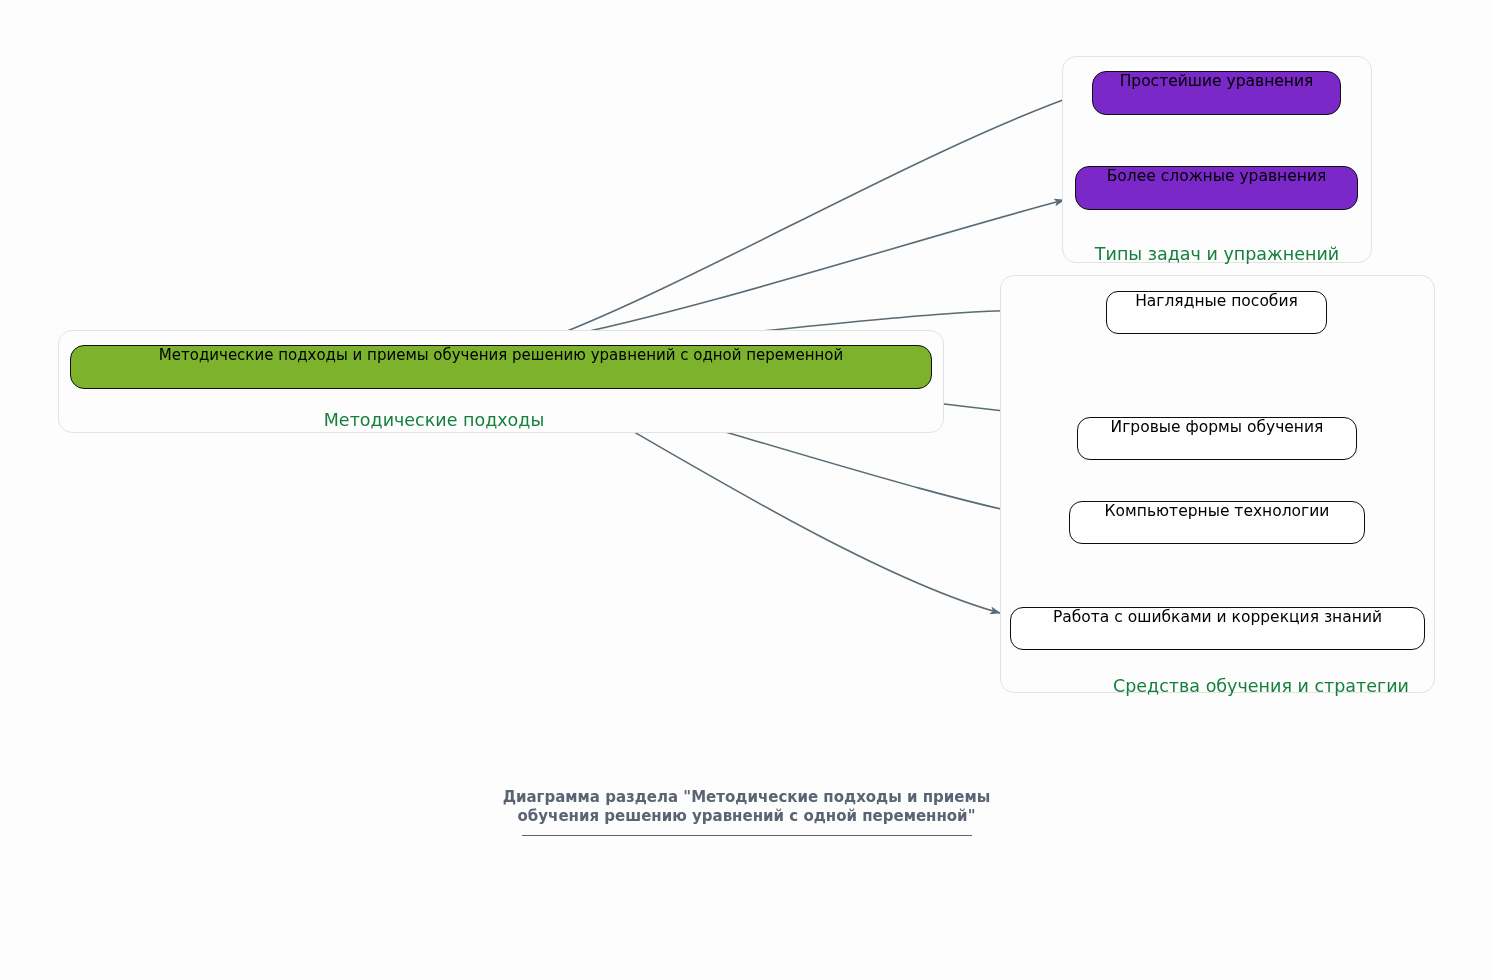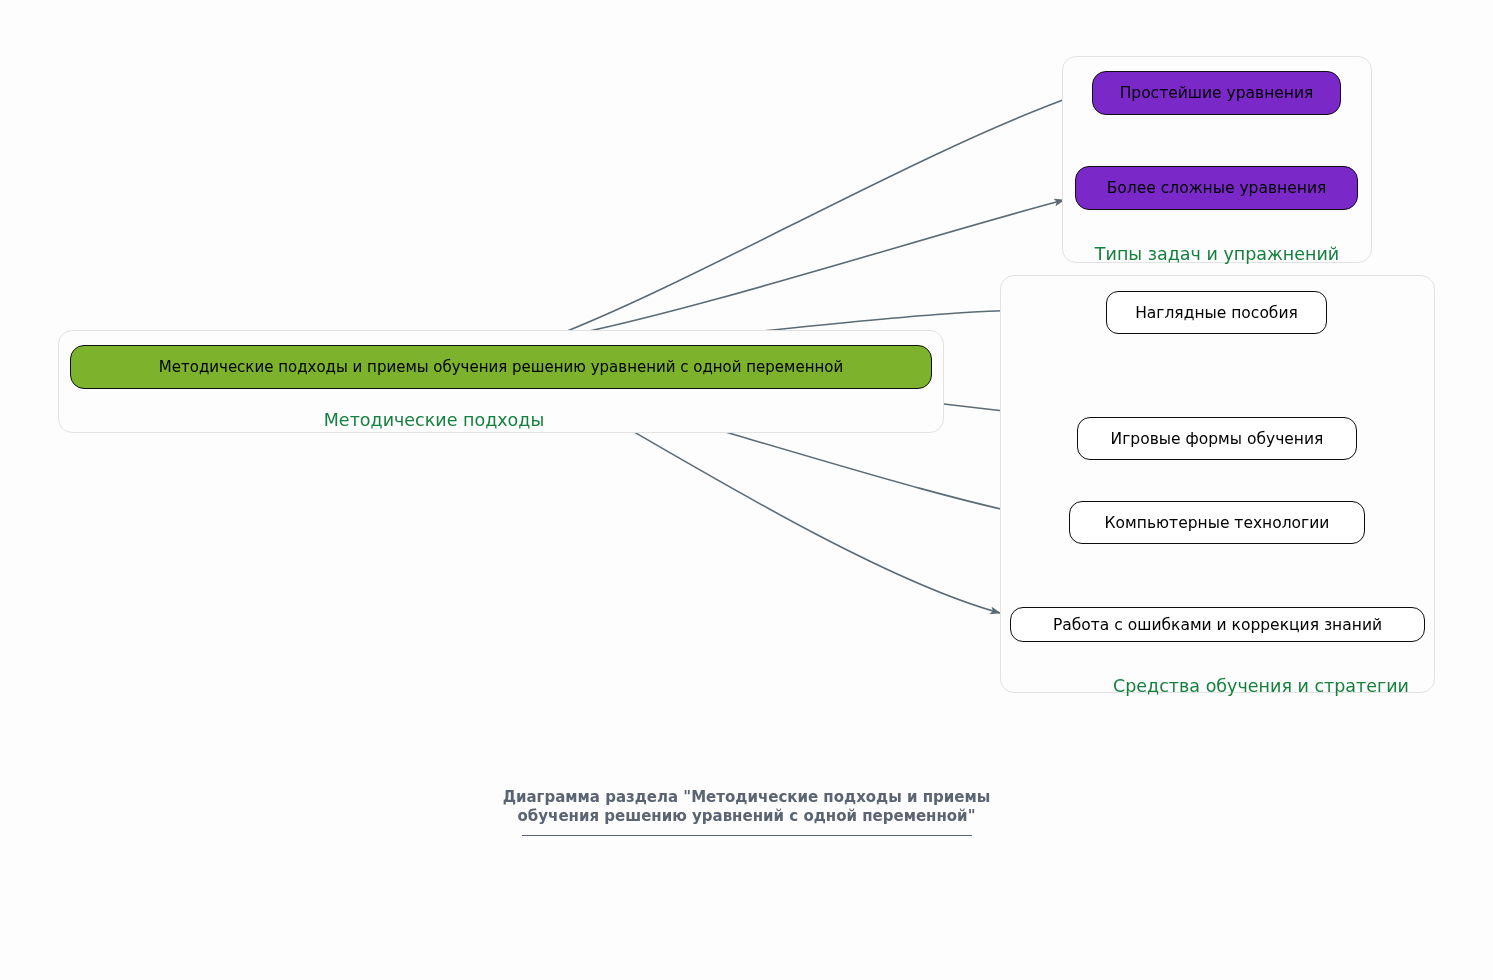--- a/index.html
+++ b/index.html
@@ -34,21 +34,21 @@
     white-space: nowrap;
     font-family: "DejaVu Sans", "Liberation Sans", sans-serif;
     margin-top: 12px;
   }
 
   
   .node {
     position: absolute;
     box-sizing: border-box;
     display: flex;
-    align-items: center;
+    align-items: flex-start;
     justify-content: center;
     border-radius: 13px;
     white-space: nowrap;
     font-family: "DejaVu Sans", "Liberation Sans", sans-serif;
   }
   .node-root {
     background: #7cb22c;
     border: 1.6px solid #101010;
     color: #000000;
     font-size: 15px;
@@ -148,21 +148,21 @@
       </div>
       <div class="node node-plain" style="left: 1106px; top: 291px; width: 221px; height: 43px; border-radius: 12px;">
         <span>Наглядные пособия</span>
       </div>
       <div class="node node-plain" style="left: 1077px; top: 417px; width: 280px; height: 43px;">
         <span>Игровые формы обучения</span>
       </div>
       <div class="node node-plain" style="left: 1069px; top: 501px; width: 296px; height: 43px;">
         <span>Компьютерные технологии</span>
       </div>
-      <div class="node node-plain" style="left: 1010px; top: 607px; width: 415px; height: 35px;">
+      <div class="node node-plain" style="left: 1010px; top: 607px; width: 415px; height: 43px;">
         <span>Работа с ошибками и коррекция знаний</span>
       </div>
     </div>
 
   <div id="footer" style="top:788px;">
     <div class="footer-title">Диаграмма раздела "Методические подходы и приемы обучения решению уравнений с одной переменной"</div>
     <div class="footer-rule"></div>
   </div>
 
 </div>

